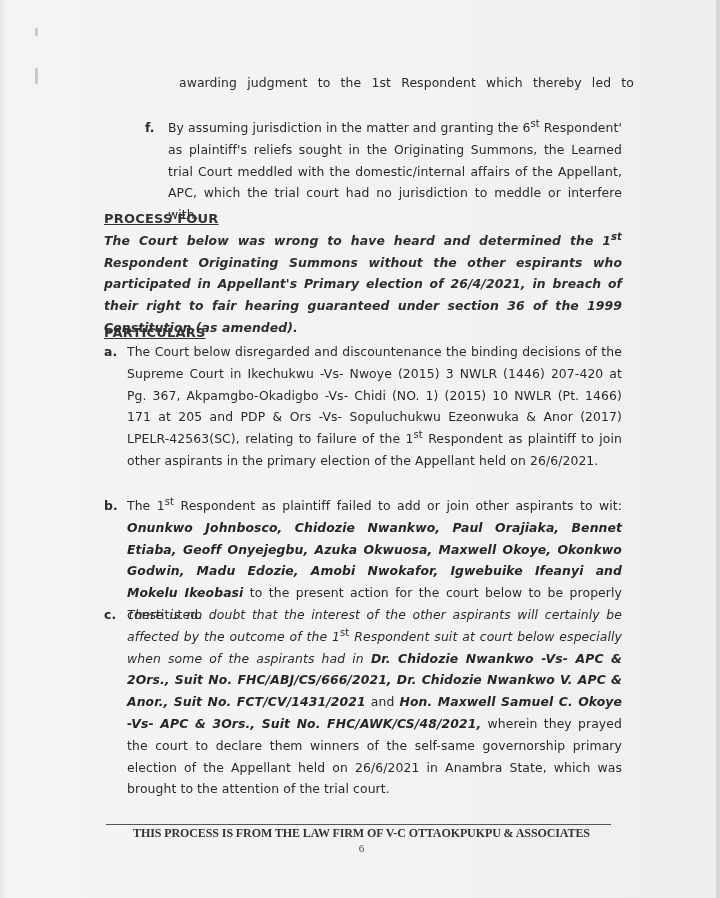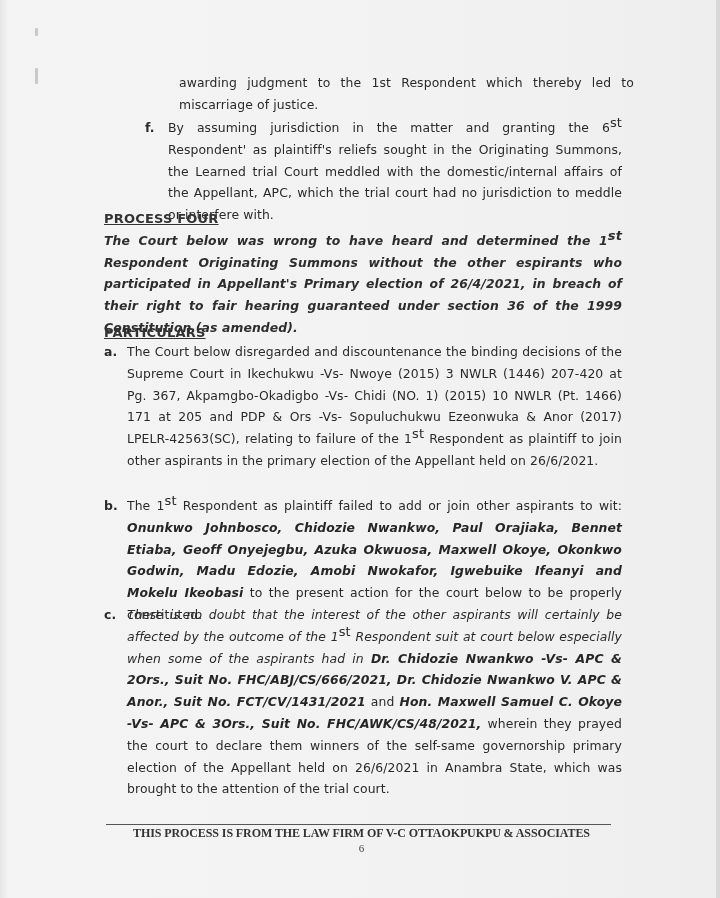--- a/index.html
+++ b/index.html
@@ -25,21 +25,21 @@
     letter-spacing: 0.1px;
   }
   .block { position: absolute; left: 0; width: 518px; }
   .item { position: absolute; left: 0; width: 518px; }
   .item .lbl { position: absolute; left: 0; top: 0; font-weight: bold; width: 22px; }
   .item .txt { position: absolute; left: 23px; width: 495px; text-align: justify; }
   .heading { font-weight: bold; text-decoration: underline; font-size: 13px; color: #333; letter-spacing: 0.2px; }
   .gf-text { font-style: italic; font-weight: bold; text-align: justify; color: #2d2d2d; }
   b { font-weight: bold; color: #262626; font-style: italic; }
   i { font-style: italic; }
-  sup { font-size: 13px; vertical-align: 5px; line-height: 0; }
+  sup { font-size: 10px; vertical-align: 5px; line-height: 0; }
   .footer-rule { position: absolute; left: 106px; top: 824px; width: 505px; height: 1px; background: #555; }
   .footer-text {
     position: absolute; left: 104px; top: 826px; width: 515px; text-align: center;
     font-family: "Liberation Serif", serif; font-weight: bold; font-size: 12px; color: #333;
     letter-spacing: -0.1px;
   }
   .page-num {
     position: absolute; left: 104px; top: 842px; width: 515px; text-align: center;
     font-family: "Liberation Serif", serif; font-size: 11px; color: #444;
   }
@@ -49,21 +49,20 @@
 
 <div class="page">
   <div class="edge-right"></div>
   <div class="margin-mark" style="left:35px;top:28px;height:8px;"></div>
   <div class="margin-mark" style="left:35px;top:68px;height:16px;"></div>
 
   <div class="content">
 
     <div class="block" style="top:72px; left:63px; width:455px;margin-left:12px;">
       <div style="text-align:justify; text-align-last:justify;">awarding judgment to the 1st Respondent which thereby led to</div>
-      <div>miscarriage of justice.</div>
     </div>
 
     <div class="item" style="top:117px; left:41px; width:477px;">
       <span class="lbl">f.</span>
       <div class="txt" style="width:454px;"><span>By assuming jurisdiction in the matter and granting the 6</span><sup>st</sup><span> Respondent' as plaintiff's reliefs sought in the Originating Summons, the Learned trial Court meddled with the domestic/internal affairs of the Appellant, APC, which the trial court had no jurisdiction to meddle or interfere with.</span></div>
     </div>
 
     <div class="block" style="top:208px;">
       <div class="heading">PROCESS FOUR</div>
       <div class="gf-text"><span>The Court below was wrong to have heard and determined the 1</span><sup>st</sup><span> Respondent Originating Summons without the other espirants who participated in Appellant's Primary election of 26/4/2021, in breach of their right to fair hearing guaranteed under section 36 of the 1999 Constitution (as amended).</span></div>

